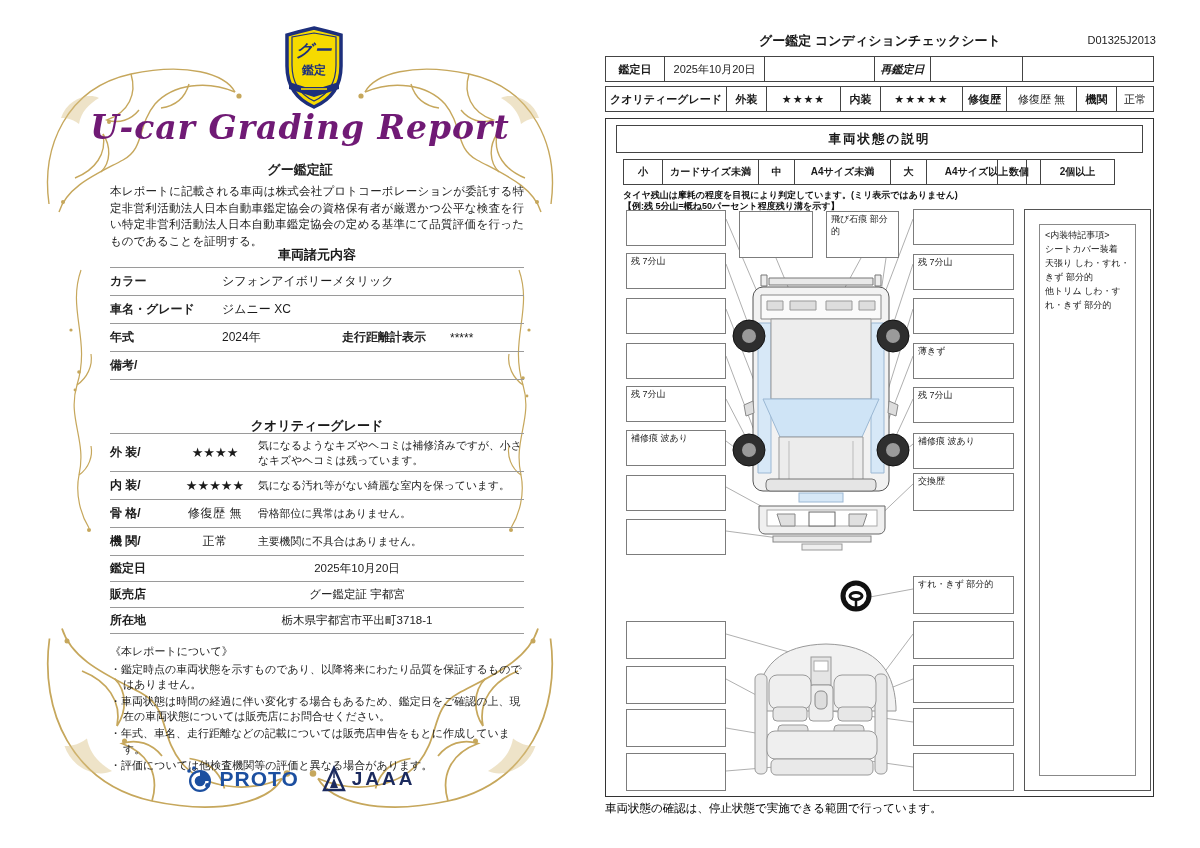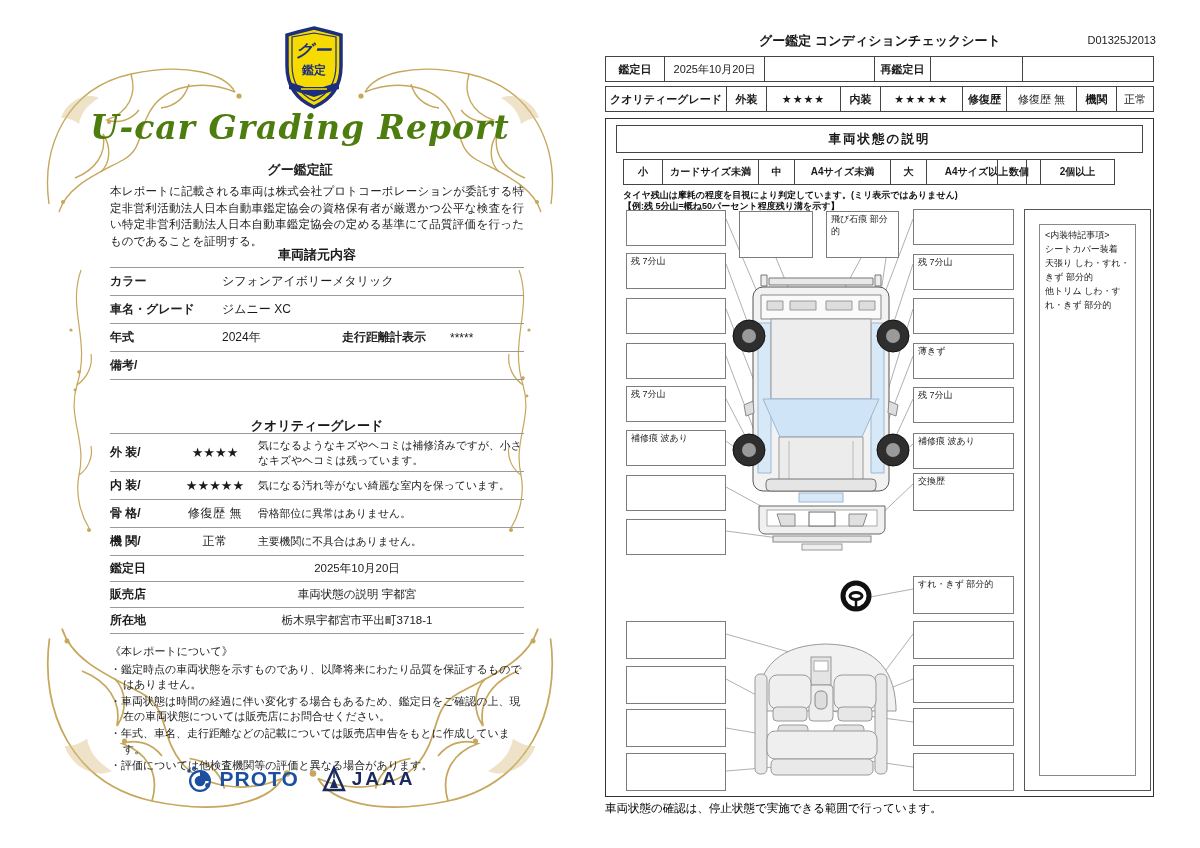--- a/index.html
+++ b/index.html
@@ -13,21 +13,21 @@
 
   .badge { position:absolute; left:248px; top:6px; width:62px; height:84px; }
   .badge svg { position:absolute; inset:0; }
   .badge-t1 { position:absolute; top:13px; left:0; width:100%; text-align:center;
               font-size:17px; font-weight:bold; font-style:italic; color:#1d2f7c; letter-spacing:1px;}
   .badge-t2 { position:absolute; top:36px; left:0; width:100%; text-align:center;
               font-size:12px; font-weight:bold; color:#1d2f7c; }
 
   .lp-title { position:absolute; top:88px; left:0; width:100%; text-align:center;
               font-family:"DejaVu Serif","Liberation Serif",serif; font-style:italic; font-weight:bold;
-              font-size:33px; color:#4d7c0f; letter-spacing:1px; }
+              font-size:33px; color:#701a75; letter-spacing:1px; }
   .lp-cert { position:absolute; top:141px; left:0; width:100%; text-align:center;
              font-size:13px; font-weight:bold; color:#222; }
   .lp-intro { position:absolute; top:163px; left:75px; width:414px; font-size:11.5px;
               line-height:1.45; color:#222; text-align:justify; }
   .lp-h { position:absolute; left:75px; width:414px; text-align:center; font-size:13px; font-weight:bold; }
 
   .spec-table { position:absolute; top:247px; left:75px; width:414px; border-bottom:1px solid #9a9a9a; }
   .spec-row { display:flex; align-items:center; height:28px; border-top:1px solid #9a9a9a; font-size:12px; }
   .spec-label { font-weight:bold; color:#222; }
   .w110 { width:112px; } .w120 { width:120px; } .w105 { width:108px; } .w60 { width:58px; } .w130 { width:136px; } .w70 { width:72px; }
@@ -184,21 +184,21 @@
           <span class="grade-label">機 関/</span>
           <span class="grade-val">正常</span>
           <span class="grade-desc">主要機関に不具合はありません。</span>
         </div>
         <div class="info-row">
           <span class="info-label">鑑定日</span>
           <span class="info-val">2025年10月20日</span>
         </div>
         <div class="info-row">
           <span class="info-label">販売店</span>
-          <span class="info-val">車両状態の説明 宇都宮</span>
+          <span class="info-val">グー鑑定証 宇都宮</span>
         </div>
         <div class="info-row">
           <span class="info-label">所在地</span>
           <span class="info-val">栃木県宇都宮市平出町3718-1</span>
         </div>
       </div>
 
       <div class="about">
         <div class="about-h">《本レポートについて》</div>
         <div class="about-item">・鑑定時点の車両状態を示すものであり、以降将来にわたり品質を保証するものではありません。</div>
@@ -231,21 +231,21 @@
   </div>
 
   <div class="right-page">
     <div class="rp-title">グー鑑定  コンディションチェックシート</div>
     <div class="rp-docid">D01325J2013</div>
 
     <div class="t" style="top:26px;">
       <div class="lab" style="width:58px;">鑑定日</div>
       <div style="width:100px;">2025年10月20日</div>
       <div style="width:110px;"></div>
-      <div class="lab" style="width:56px;">再鑑定日</div>
+      <div class="lab" style="width:56px;font-style:italic;">再鑑定日</div>
       <div style="width:92px;"></div>
       <div style="flex:1;"></div>
     </div>
 
     <div class="t" style="top:56px;">
       <div class="lab" style="width:120px;">クオリティーグレード</div>
       <div class="lab" style="width:40px;">外装</div>
       <div class="stars" style="width:74px;">★★★★</div>
       <div class="lab" style="width:40px;">内装</div>
       <div class="stars" style="width:82px;">★★★★★</div>

